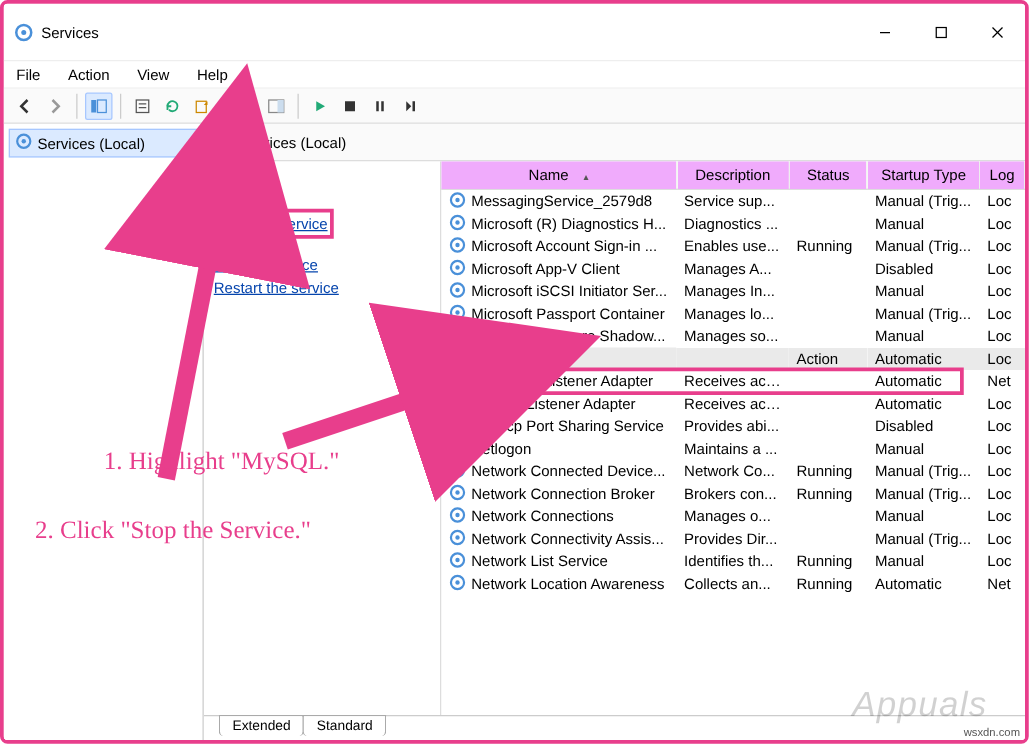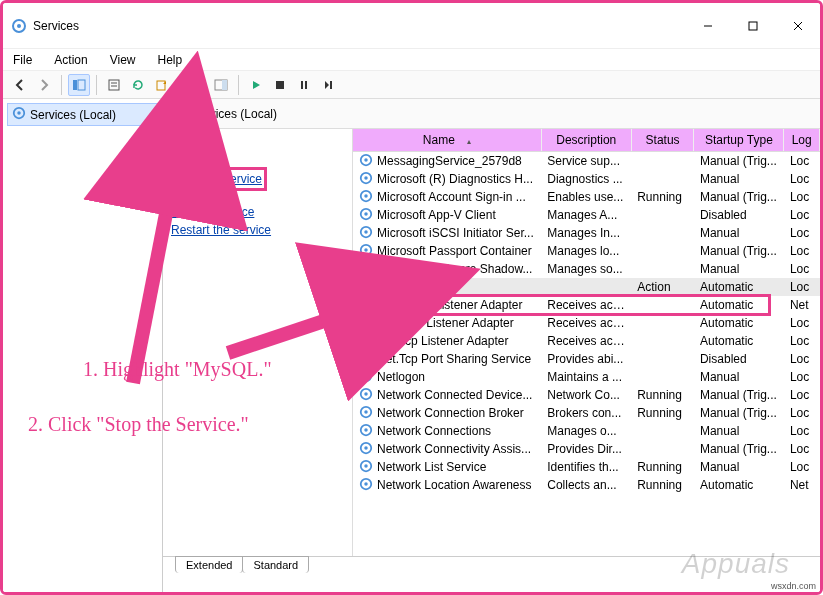--- a/index.html
+++ b/index.html
@@ -77,21 +77,21 @@
     height: 18px;
   }
   tbody tr td:first-child { display: flex; align-items: center; gap: 4px; }
   .svcicon { width: 14px; height: 14px; flex-shrink: 0; }
   tbody tr.sel { background: #eaeaea; }
   .mysqlborder {
     position: absolute; border: 3px solid #e83e8c; pointer-events: none;
     left: 0; width: 418px; height: 22px;
   }
   .tabs {
-    height: 36px; display: flex; align-items: flex-start; padding-left: 12px;
+    height: 20px; display: flex; align-items: flex-start; padding-left: 12px;
     border-top: 1px solid #ccc; background: #fff;
   }
   .tabstrip { display: flex; margin-top: -1px; }
   .tab {
     border: 1px solid #aaa; padding: 2px 10px; font-size: 11px;
     background: #fff; border-bottom: none; margin-right: -1px;
     border-radius: 0 0 4px 4px;
   }
   
   .anno { position: absolute; z-index: 50; pointer-events: none; }
@@ -393,33 +393,20 @@
                   <td></td>
                   <td>Automatic</td>
                   <td>Net</td>
                 </tr>
                 <tr>
                   <td>
                     <span><svg class="svcicon" viewBox="0 0 16 16">
                         <circle cx="8" cy="8" r="6" fill="none" stroke="#4a90d9" stroke-width="2"></circle>
                         <circle cx="8" cy="8" r="2" fill="#4a90d9"></circle>
                       </svg></span>
-                    <span>Net.Pipe Listener Adapter</span>
-                  </td>
-                  <td>Receives act...</td>
-                  <td></td>
-                  <td>Automatic</td>
-                  <td>Loc</td>
-                </tr>
-                <tr>
-                  <td>
-                    <span><svg class="svcicon" viewBox="0 0 16 16">
-                        <circle cx="8" cy="8" r="6" fill="none" stroke="#4a90d9" stroke-width="2"></circle>
-                        <circle cx="8" cy="8" r="2" fill="#4a90d9"></circle>
-                      </svg></span>
                     <span>Net.Tcp Listener Adapter</span>
                   </td>
                   <td>Receives act...</td>
                   <td></td>
                   <td>Automatic</td>
                   <td>Loc</td>
                 </tr>
                 <tr>
                   <td>
                     <span><svg class="svcicon" viewBox="0 0 16 16">

